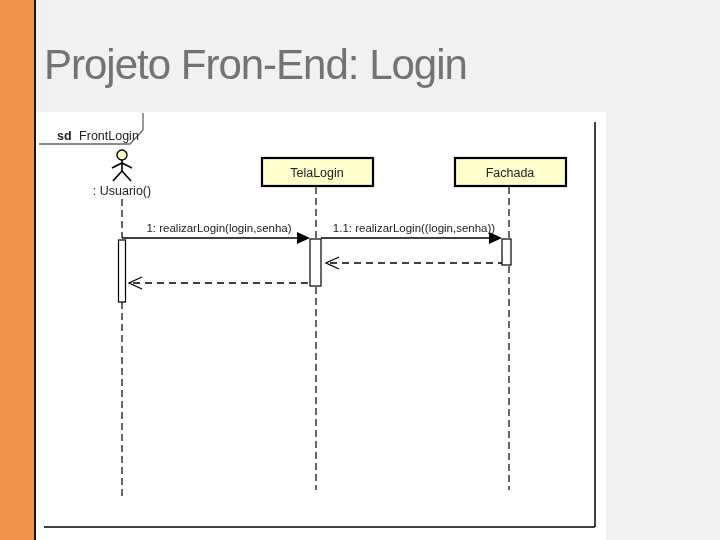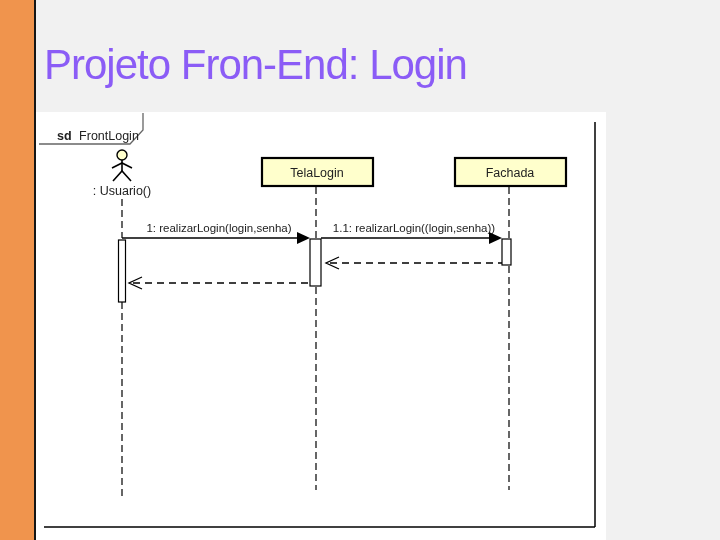--- a/index.html
+++ b/index.html
@@ -7,21 +7,21 @@
     width:720px; height:540px; position:relative; overflow:hidden;
     background:#F1F1F1;
     font-family:"Liberation Sans", sans-serif;
   }
   .orange-bar { position:absolute; left:0; top:0; width:34px; height:540px; background:#F0944D; }
   .divider-line { position:absolute; left:34px; top:0; width:2px; height:540px; background:#161616; }
   .slide-white { position:absolute; left:36px; top:112px; width:570px; height:428px; background:#FFFFFF; }
   .slide-title {
     position:absolute; left:44px; top:42px; width:560px;
     font-size:42px; line-height:1.1; letter-spacing:-1px;
-    color:#8b5cf6; white-space:nowrap;
+    color:#737373; white-space:nowrap;
   }
   svg text { font-family:"Liberation Sans", sans-serif; fill:#222; }
   .sd-keyword { font-weight:bold; }
   .diagram-svg { position:absolute; left:0; top:0; }
 </style>
 </head>
 <body>
 
 <div class="orange-bar"></div>
 <div class="divider-line"></div>

